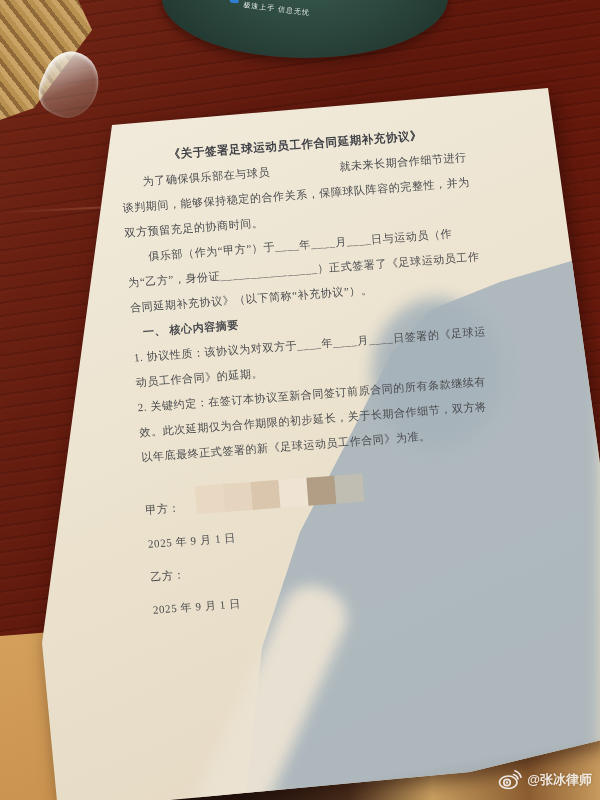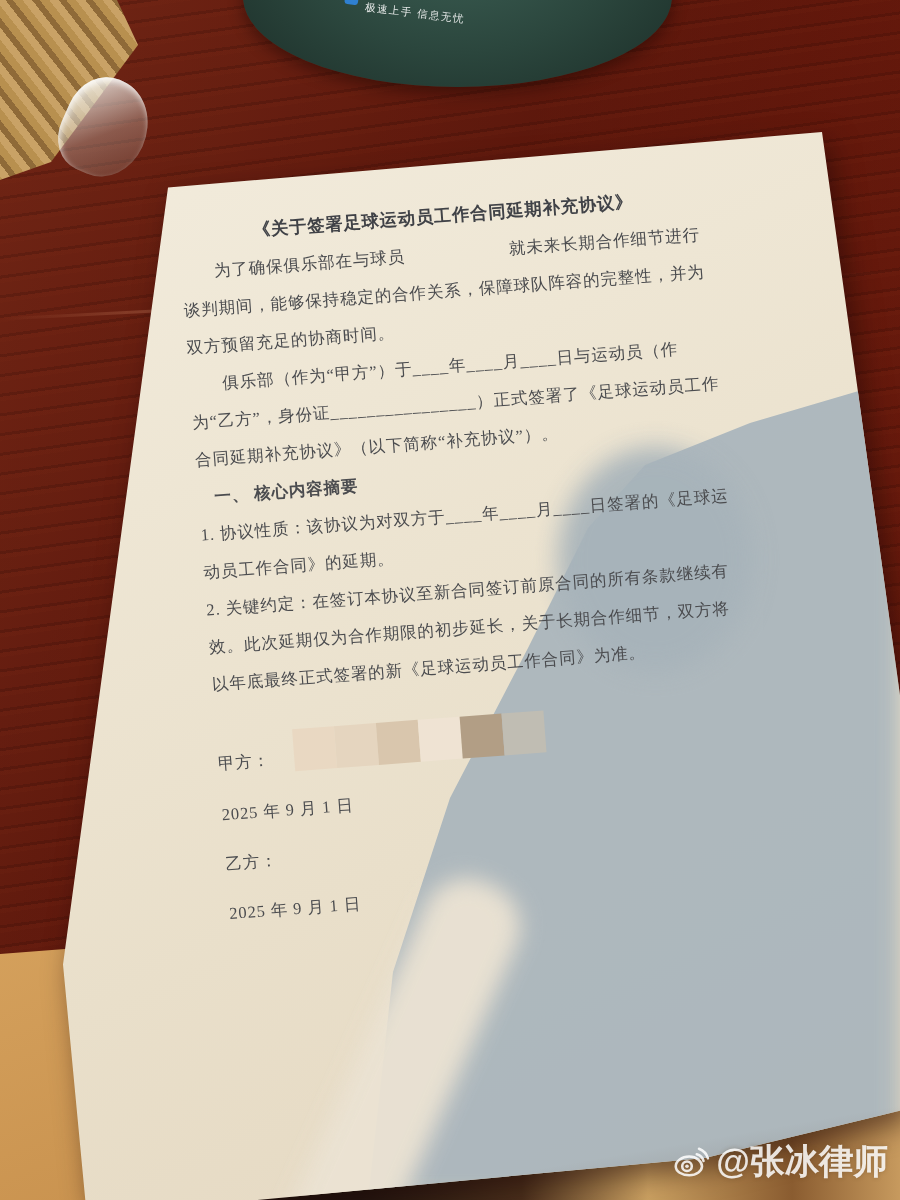--- a/index.html
+++ b/index.html
@@ -72,21 +72,21 @@
   .sec-heading{font-weight:bold;text-indent:1em;}
   .sig{margin-top:26px;line-height:25px;}
   .sig p{margin:0 0 8px 0;}
   .sig-row{display:flex;align-items:center;margin:0 0 8px 0;}
   .mosaic{display:inline-flex;margin-left:16px;transform:translateY(-6px);}
   .mosaic-block{width:28px;height:28px;}
 
   
   .watermark{position:absolute;right:8px;bottom:10px;display:flex;align-items:center;gap:5px;
     color:rgba(255,255,255,.85);font-family:"Liberation Sans","DejaVu Sans",sans-serif;
-    font-size:23px;font-weight:bold;text-shadow:0 0 3px rgba(90,60,30,.35);}
+    font-size:13px;font-weight:bold;text-shadow:0 0 3px rgba(90,60,30,.35);}
   .wm-icon{width:24px;height:21px;}
 </style>
 </head>
 <body>
 
 <div class="scene">
 
   <div class="desk"></div>
   <div class="desk-scratch"></div>
 

